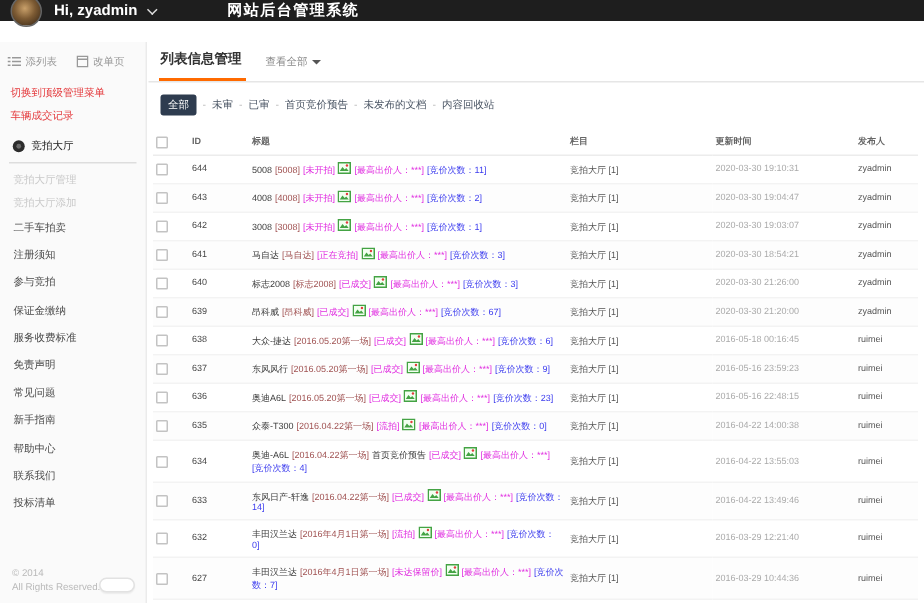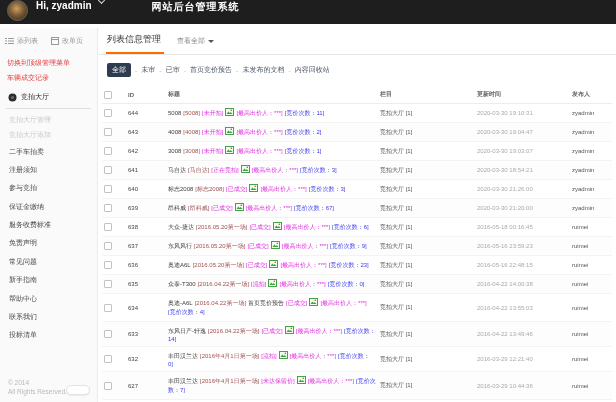--- a/index.html
+++ b/index.html
@@ -1,21 +1,21 @@
 <!DOCTYPE html>
 <html style="--accent: #ff6a00; --badge: #2e3c4f; --red_link: #e4393c; --session: #a05252; --status: #e02ce0; --count: #3b3bee; --icon_green: #44a344; --action_link: #2a66c8; --time: #aaaaaa;"><head>
 <meta charset="utf-8">
 <style>
   * { margin:0; padding:0; box-sizing:border-box; }
   html,body { width:616px; height:402px; overflow:hidden; background:#fff;
               font-family:"Liberation Sans","DejaVu Sans",sans-serif; }
 
   
-  .topbar { position:absolute; left:0; top:0; width:616px; height:24px;
-            background:#1e1e1e; display:flex; padding-left:7px; z-index:5; }
+  .topbar { position:absolute; left:0; top:0; width:616px; height:14px;
+            background:#1e1e1e; display:flex; align-items:center; padding-left:7px; z-index:5; }
   .avatar { width:21px; height:21px; border-radius:50%;
             background:radial-gradient(circle at 45% 40%, #c9a06a 0%, #7c5a33 45%, #2e2013 100%);
             border:1px solid #666; flex:0 0 auto; }
   .greet { color:#fff; font-size:10px; font-weight:bold; margin-left:8px; }
   .chev { display:inline-block; width:5px; height:5px; border-right:1.4px solid #ddd;
           border-bottom:1.4px solid #ddd; transform:rotate(45deg); margin:-2px 12px 0 7px; }
   .apptitle { color:#fff; font-size:10px; font-weight:bold; letter-spacing:1px;padding-left:36px; }
 
   
   .sidebar { position:absolute; left:0; top:28px; width:98px; height:374px;
@@ -27,21 +27,21 @@
   .side-divider { border-bottom:1px solid #ddd; margin:2px 6px 3px 6px; }
   .sub-item { color:#c9c9c9; padding:2.5px 0 2.5px 9px; cursor:pointer; }
   .side-item { color:#4a4a4a; padding:4.2px 0 4.2px 9px; cursor:pointer; }
   .side-footer { position:absolute; left:8px; bottom:5px; color:#b9b9b9; font-size:6.5px; line-height:1.5; }
   .side-toggle { position:absolute; left:66px; bottom:7px; width:24px; height:10px; border-radius:6px;
                  background:#fff; border:1px solid #e2e2e2; box-shadow:0 1px 1px rgba(0,0,0,.06); cursor:pointer; }
 
   
   .main { position:absolute; left:99px; top:28px; width:517px; height:374px; background:#fff; }
   .main-header { height:27px; border-bottom:1px solid #e6e6e6; display:flex; align-items:flex-end; padding-left:7px; }
-  .page-tab { font-size:9px; color:#333; padding:0 3px 6px 1px; border-bottom:2px solid var(--accent,#ff6a00); cursor:default; }
+  .page-tab { font-size:9px; color:#333; padding:0 3px 6px 1px; border-bottom:2px solid var(--accent,#ff6a00); cursor:default;font-weight:bold; }
   .view-all { font-size:7px; color:#888; margin:0 0 8px 13px; display:flex; align-items:center; gap:3px; cursor:pointer; }
   .caret-down { width:0; height:0; border-left:3px solid transparent; border-right:3px solid transparent;
                 border-top:3.5px solid #555; display:inline-block; }
 
   .filters { padding:8px 0 7px 8px; font-size:7px; display:flex; align-items:center; }
   .filter-badge { background:var(--badge,#2e3c4f); color:#fff; padding:2px 5px; border-radius:2px; cursor:pointer; }
   .filter-link { color:#4a5564; cursor:pointer; }
   .sep { color:#bbb; margin:0 4px; }
 
   table { border-collapse:collapse; margin:2px 3px 0 3px; width:510px; font-size:6px; table-layout:fixed; }

